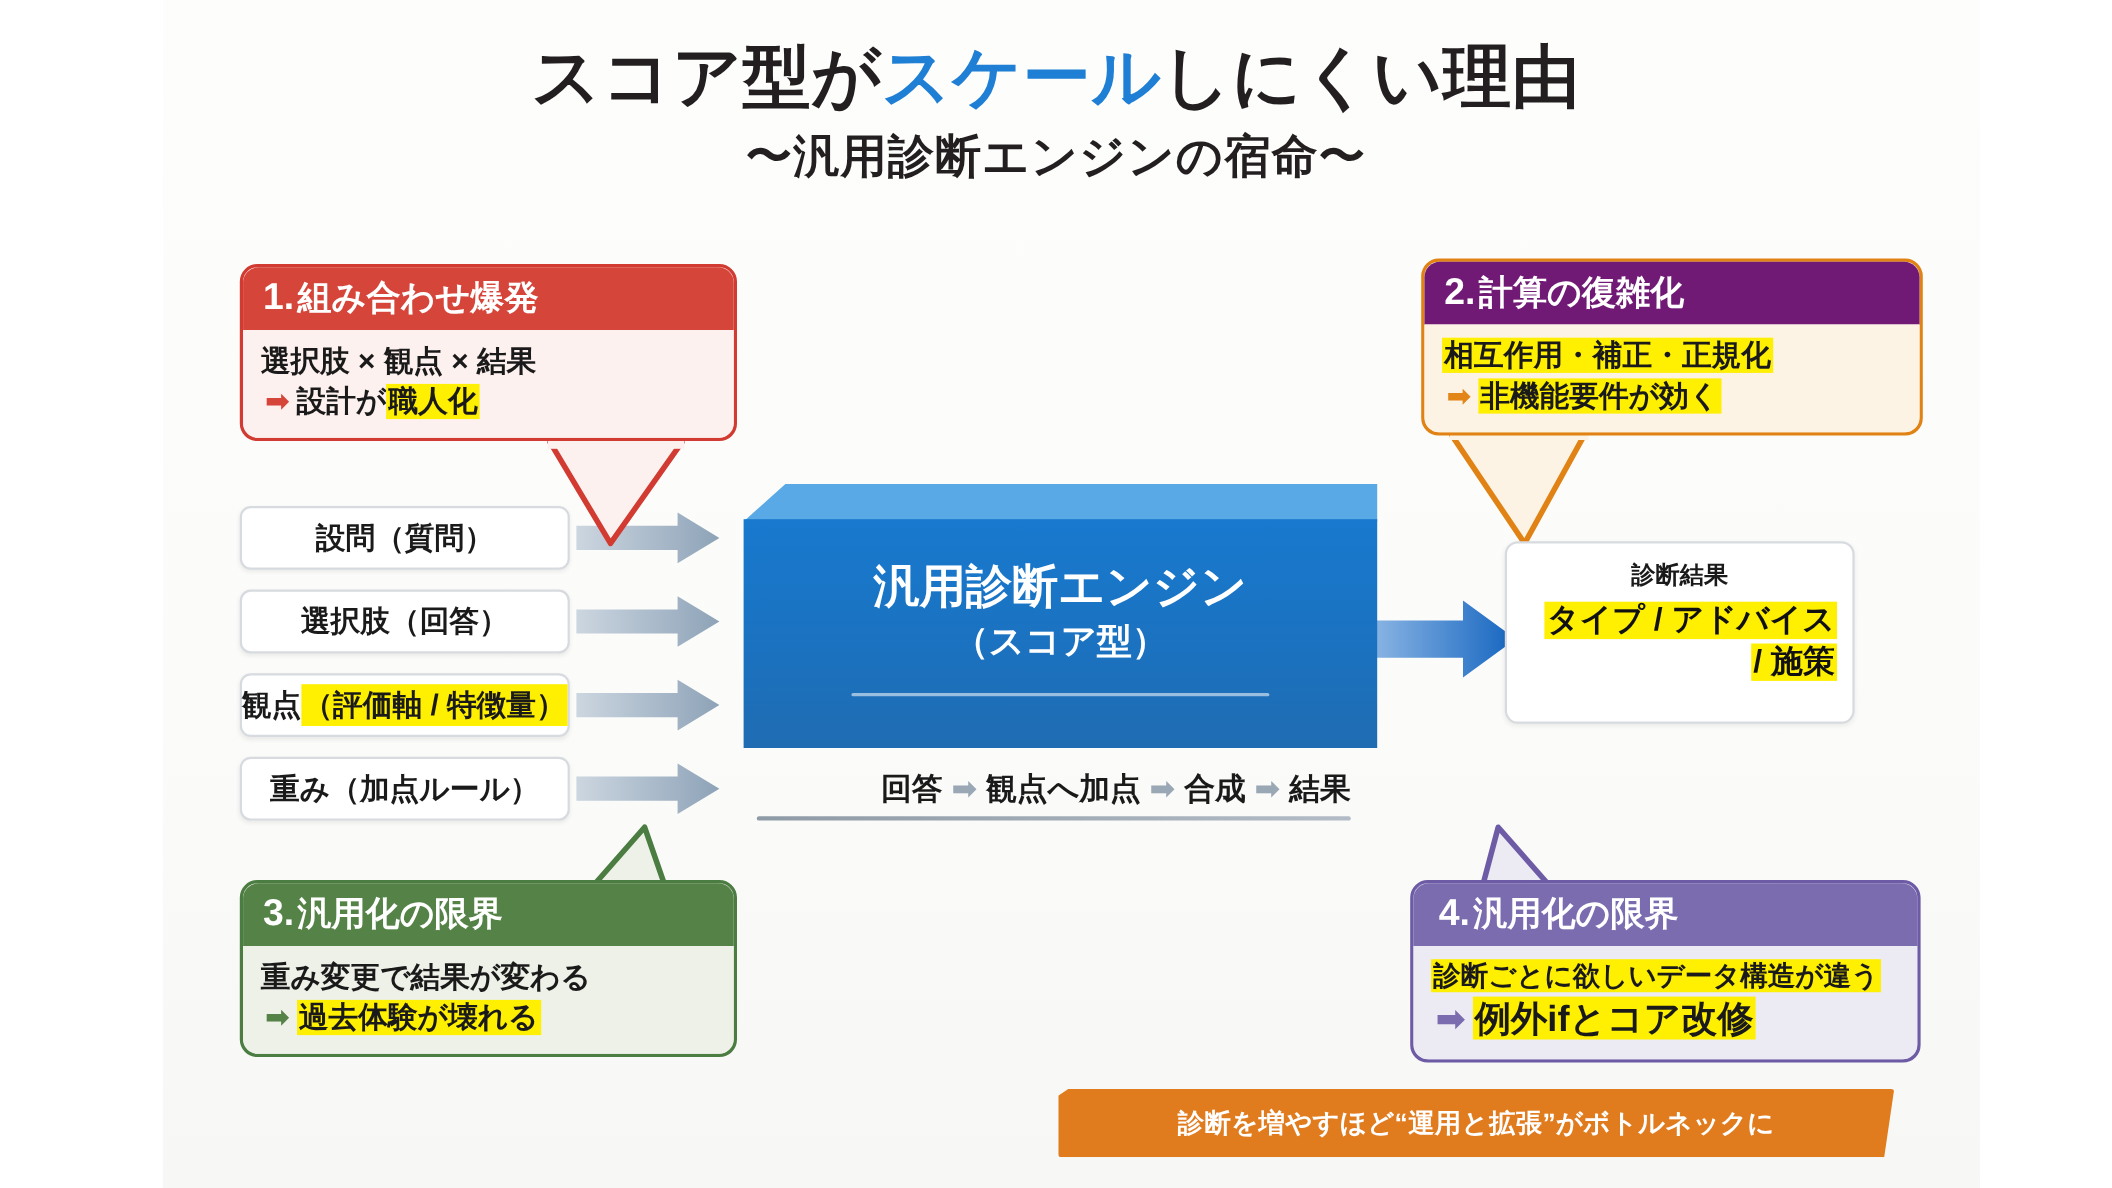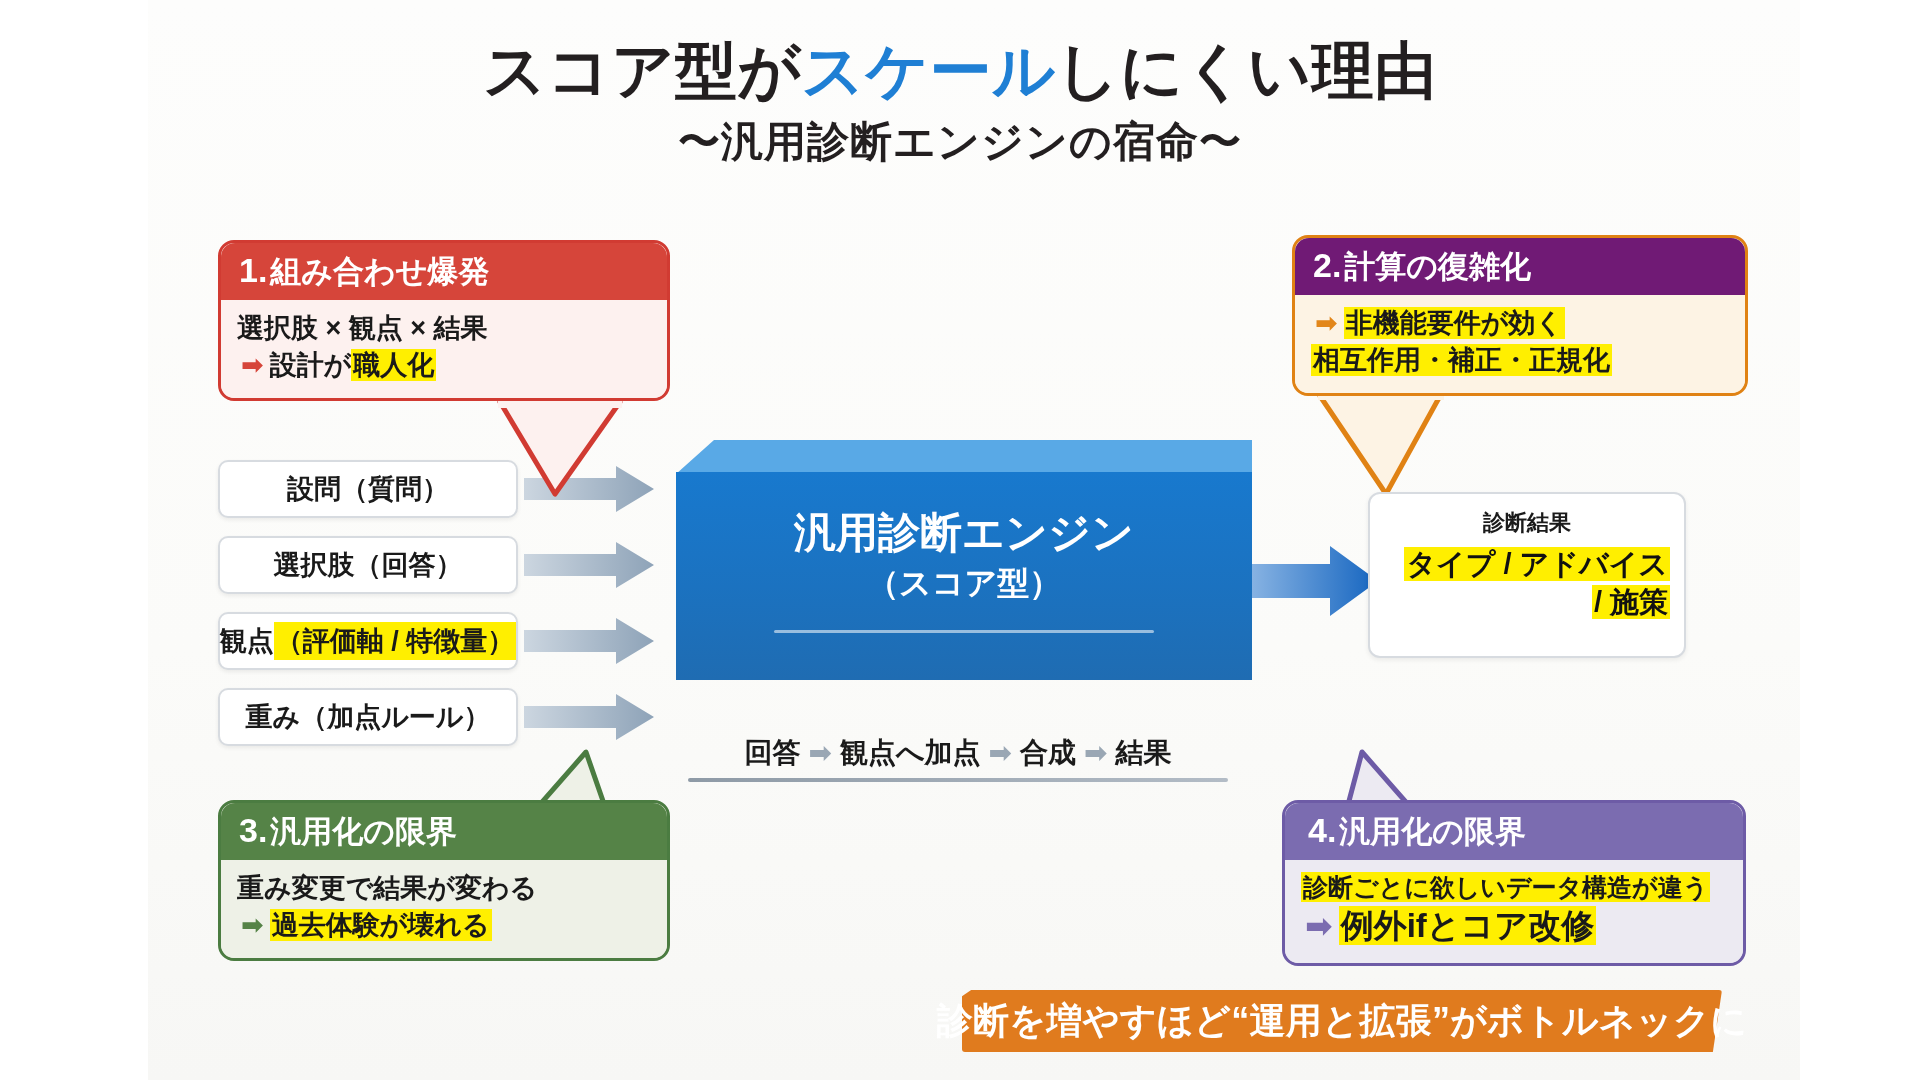--- a/index.html
+++ b/index.html
@@ -103,21 +103,21 @@
     background:linear-gradient(180deg,#1879ce 0%,#1b72c0 55%,#1f6cb2 100%);
     display:flex;flex-direction:column;align-items:center;justify-content:flex-start;
     padding-top:38px;box-sizing:border-box;
   }
   #engine-title{font-size:42px;font-weight:bold;color:#ffffff;line-height:1.1;white-space:nowrap;}
   #engine-sub{font-size:32px;font-weight:bold;color:#ffffff;margin-top:6px;white-space:nowrap;}
   #engine-rule{width:380px;height:3px;background:rgba(255,255,255,.55);margin-top:24px;border-radius:2px;}
 
   
   #flow{
-    position:absolute;left:688px;top:700px;width:540px;text-align:center;z-index:6;margin-top:36px;
+    position:absolute;left:688px;top:700px;width:540px;text-align:right;z-index:6;
   }
   #flow .txt{font-size:28px;font-weight:bold;color:#1a1a1a;white-space:nowrap;line-height:1.2;}
   #flow .fa{color:#9aa7b4;margin:0 8px;}
   #flow .rule{margin-top:8px;height:4px;width:100%;
     background:linear-gradient(90deg,#8e9aa6,#b3bcc6);border-radius:2px;}
 
   
   #result{
     position:absolute;left:1368px;top:492px;width:318px;min-height:166px;
     background:#ffffff;border:2px solid #d7dbe0;border-radius:12px;
@@ -131,21 +131,21 @@
   #banner{
     position:absolute;left:962px;top:990px;width:760px;height:62px;z-index:7;
     display:flex;align-items:center;justify-content:center;
   }
   #banner .shape{
     position:absolute;inset:0;background:#e07b1e;
     clip-path:polygon(0 10%,1.2% 0,100% 0,98.8% 100%,0 100%);
     border-radius:3px;
   }
   #banner .label{
-    position:relative;color:#ffffff;font-size:36px;font-weight:bold;
+    position:relative;color:#ffffff;font-size:24px;font-weight:bold;
     white-space:nowrap;letter-spacing:.3px;
   }
 
   svg{display:block;overflow:visible;}
 </style>
 </head>
 <body>
 
 <div id="canvas">
 
@@ -186,24 +186,24 @@
         <span class="arw">➡</span><span>設計が</span><span class="hl">職人化</span>
       </div>
     </div>
   </div>
 
   <div class="callout" id="card-2">
     <div class="hd">
       <span class="num">2.</span><span>計算の復雑化</span>
     </div>
     <div class="bd">
+      <div class="line"><span class="hl">相互作用・補正・正規化</span></div>
       <div class="line line2">
         <span class="arw">➡</span><span class="hl">非機能要件が効く</span>
       </div>
-      <div class="line"><span class="hl">相互作用・補正・正規化</span></div>
     </div>
   </div>
 
   <div class="callout" id="card-3">
     <div class="hd">
       <span class="num">3.</span><span>汎用化の限界</span>
     </div>
     <div class="bd">
       <div class="line">重み変更で結果が変わる</div>
       <div class="line line2">

